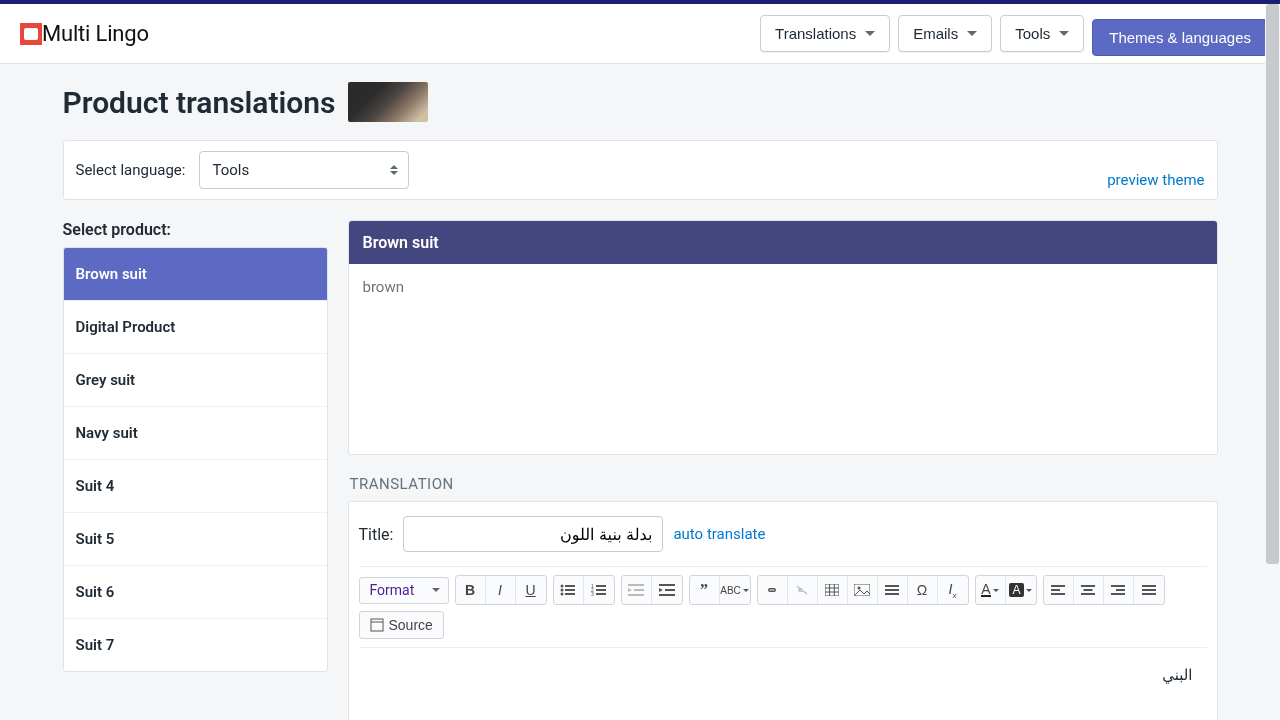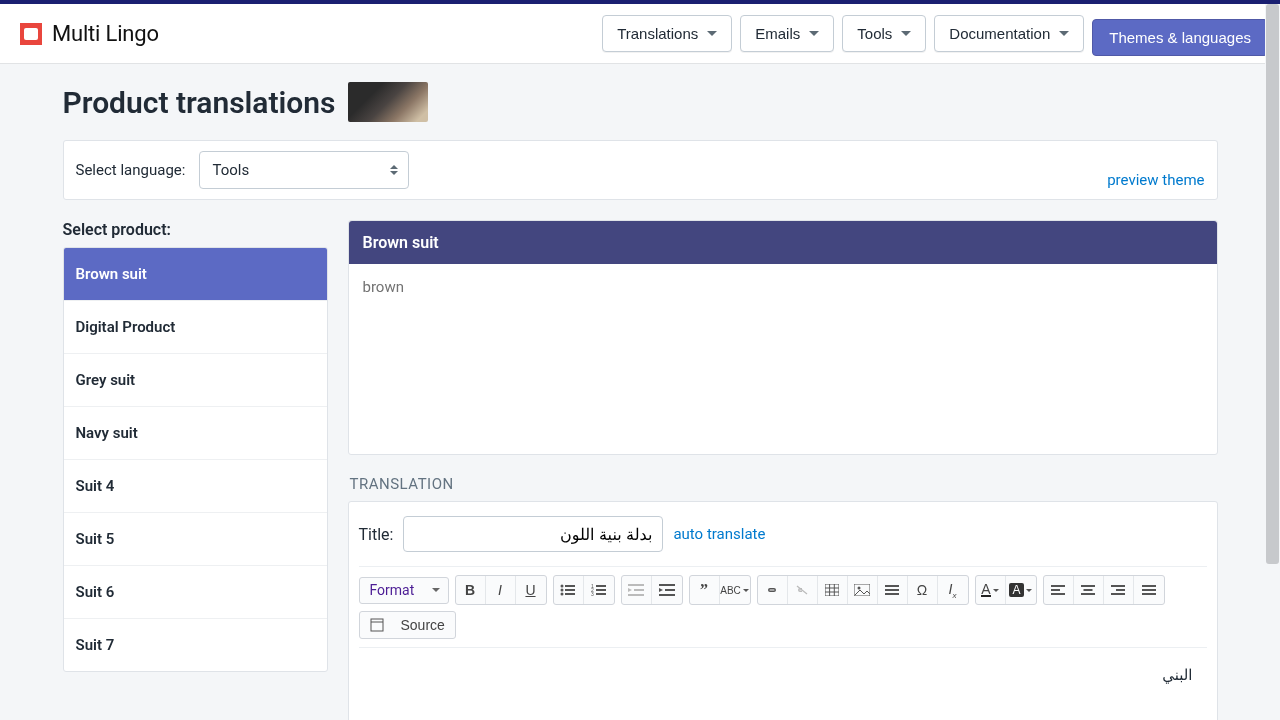--- a/index.html
+++ b/index.html
@@ -22,21 +22,20 @@
     align-items: center;
     justify-content: space-between;
     height: 60px;
     background: #fff;
     border-bottom: 1px solid #e1e3e5;
     padding: 0 12px 0 20px;
   }
   .brand {
     display: flex;
     align-items: center;
-    gap: 10px;
   }
   .brand-logo {
     width: 22px;
     height: 22px;
     background: #e9463d;
     position: relative;
     display: flex;
     align-items: center;
     justify-content: center;
   }
@@ -281,21 +280,21 @@
     align-items:center;
     height:27px;
     min-width:90px;
   }
   .format-select .caret {
     width:0;height:0;
     border-left:4px solid transparent;border-right:4px solid transparent;border-top:4px solid #666;
     position:absolute; right:8px; top:50%; transform:translateY(-50%);
   }
   .source-btn{
-    display:flex;align-items:center;gap:17px;
+    display:flex;align-items:center;gap:5px;
     border:1px solid #d1d5db;border-radius:3px;background:#fafbfc;
     padding:0 10px;height:28px;font-size:14px;color:#444;cursor:pointer;
   }
   .editor-body{
     border-top:1px solid #eceff2;
     min-height:80px;
     padding:18px 14px;
     font-size:15px;
     direction:rtl;
     text-align:right;
@@ -342,24 +341,20 @@
       <span class="caret"></span>
     </button>
     <button class="nav-btn">
       <span>Emails</span>
       <span class="caret"></span>
     </button>
     <button class="nav-btn">
       <span>Tools</span>
       <span class="caret"></span>
     </button>
-    <button class="nav-btn">
-      <span>Documentation</span>
-      <span class="caret"></span>
-    </button>
     <button class="primary-btn">Themes &amp; languages</button>
   </div>
 </div>
 
 <div class="container">
 
   <div class="page-title-row">
     <h1 class="page-title">Product translations</h1>
     <div class="page-thumb"></div>
   </div>

